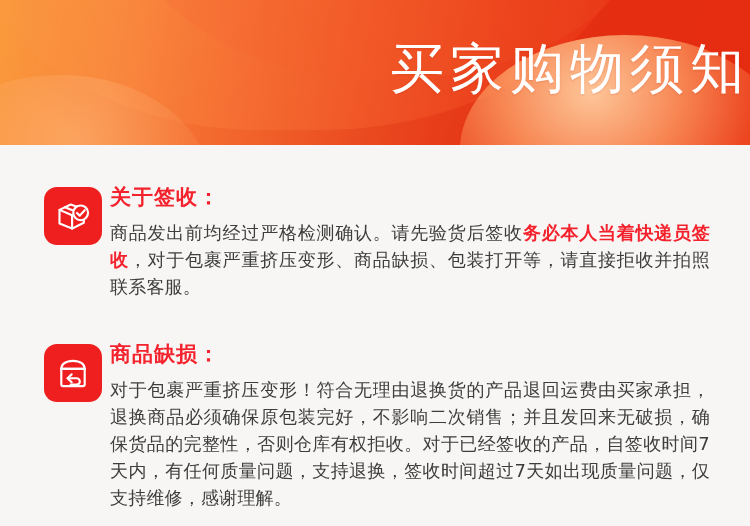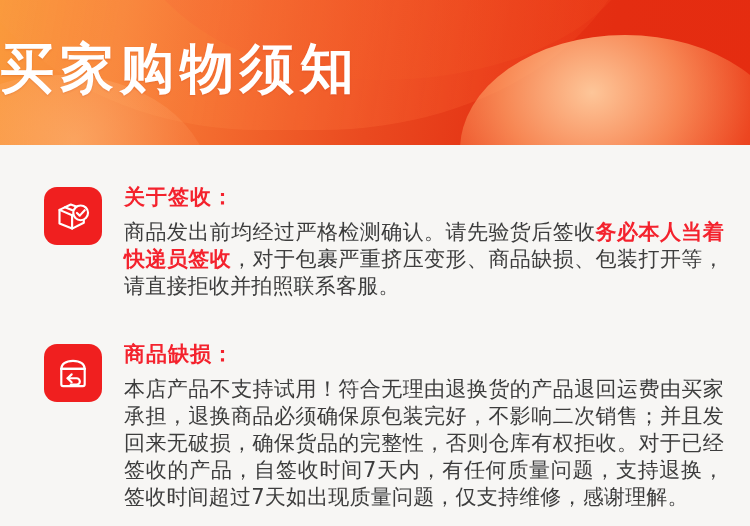--- a/index.html
+++ b/index.html
@@ -83,24 +83,24 @@
     background: radial-gradient(ellipse at 55% 30%,
         rgba(255,205,150,0.40) 0%,
         rgba(255,170,110,0.20) 45%,
         rgba(255,140,80,0.0) 75%);
   }
   .banner-title {
     position: absolute;
     left: 0;
     right: 0;
     top: 36px;
-    text-align: left;
+    text-align: right;
     color: #ffffff;
     font-size: 54px;
-    font-weight: bold;
+    font-weight: normal;
     letter-spacing: 6px;
     line-height: 66px;
     text-shadow: 0 1px 2px rgba(170,40,10,0.18);
     white-space: nowrap;
   }
 
   
   .content {
     padding: 40px 0 0 0;
   }
@@ -120,35 +120,35 @@
     background: #f01f1f;
     display: flex;
     align-items: center;
     justify-content: center;
     margin-top: 2px;
   }
   .icon-box svg {
     display: block;
   }
   .section-body {
-    margin-left: 22px;
+    margin-left: 8px;
     flex: 1 1 auto;
     padding-right: 1px;
   }
   .section-heading {
     color: #f4222d;
     font-size: 21px;
     font-weight: bold;
     letter-spacing: 1px;
     line-height: 24px;
     margin: 0 0 10px 0;
   }
   .section-text {
     color: #3d3d3d;
-    font-size: 21px;
+    font-size: 18px;
     line-height: 27px;
     letter-spacing: 0.2px;
     margin: 0;
     max-width: 600px;
     text-align: justify;
   }
   .hl {
     color: #f4222d;
     font-weight: bold;
   }
@@ -194,17 +194,17 @@
         <path d="M7 15.5 L7 32.5 A2 2 0 0 0 9 34.5 L31 34.5 A2 2 0 0 0 33 32.5 L33 15.5"></path>
         <path d="M7 15.5 C7 10.5 11.5 6.5 20 6.5 C28.5 6.5 33 10.5 33 15.5 Z"></path>
         <path d="M7 15.5 L33 15.5"></path>
 
         <path d="M18.5 21.5 L14 25.8 L18.5 30.2"></path>
         <path d="M14 25.8 L24 25.8 A3.6 3.6 0 0 1 24 33 L17.5 33"></path>
       </svg>
     </div>
     <div class="section-body">
       <div class="section-heading">商品缺损：</div>
-      <p class="section-text"><span>本店产品不支持试用！符合无理由退换货的产品退回运费由买家承担，退换商品必须确保原包装完好，不影响二次销售；并且发回来无破损，确保货品的完整性，否则仓库有权拒收。对于已经签收的产品，自签收时间7天内，有任何质量问题，支持退换，签收时间超过7天如出现质量问题，仅支持维修，感谢理解。</span><span class="hl"></span><span></span></p>
+      <p class="section-text"><span>对于包裹严重挤压变形！符合无理由退换货的产品退回运费由买家承担，退换商品必须确保原包装完好，不影响二次销售；并且发回来无破损，确保货品的完整性，否则仓库有权拒收。对于已经签收的产品，自签收时间7天内，有任何质量问题，支持退换，签收时间超过7天如出现质量问题，仅支持维修，感谢理解。</span><span class="hl"></span><span></span></p>
     </div>
   </div>
 
 </div>
 
 </body></html>

